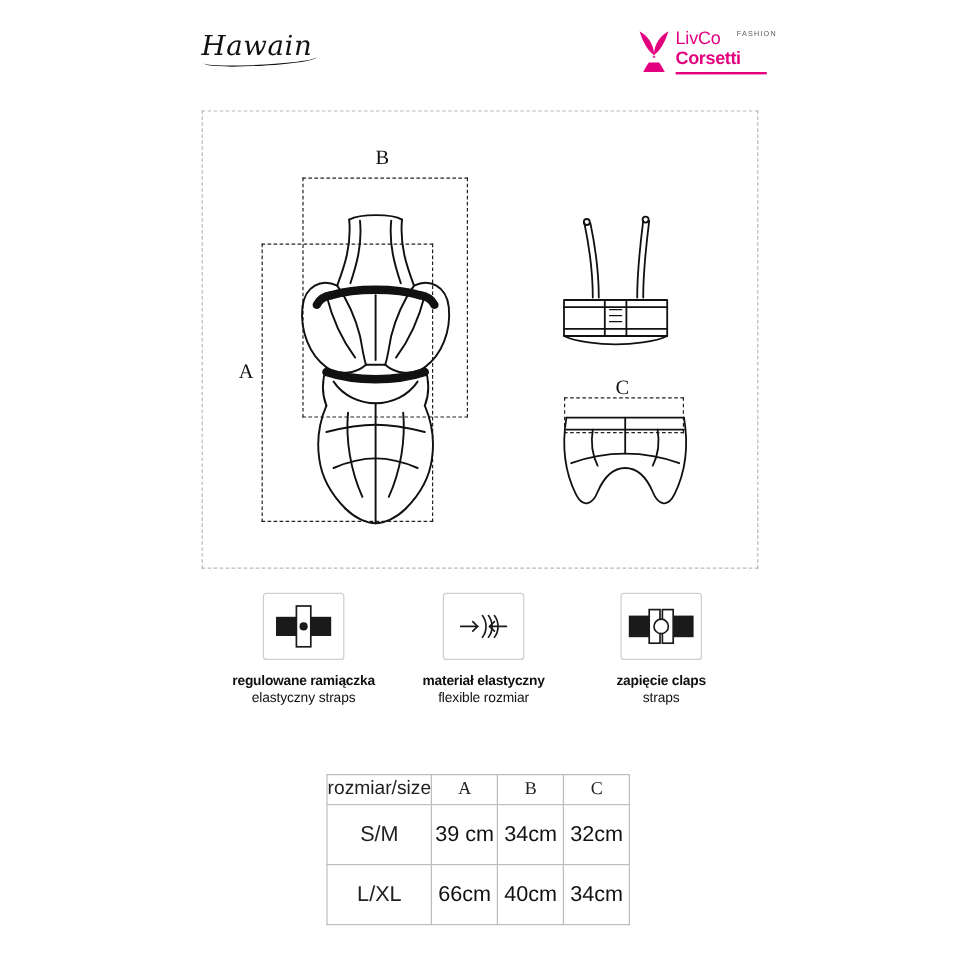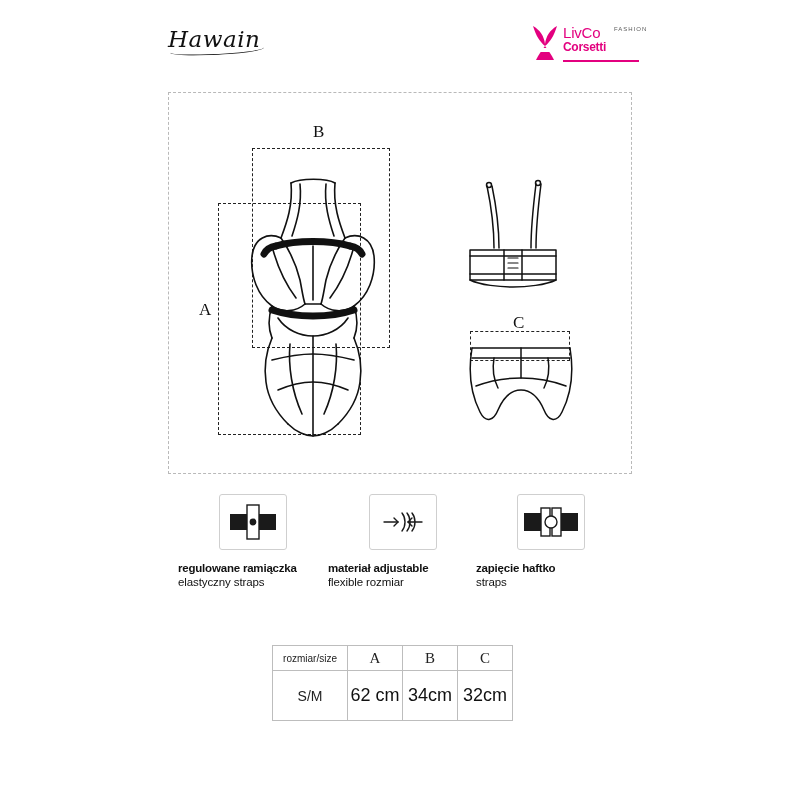--- a/index.html
+++ b/index.html
@@ -77,21 +77,21 @@
     font-size: 6px;
     letter-spacing: 1px;
     color: #5a5a5a;
   }
   .brand-corsetti {
     position: absolute;
     left: 33px;
     top: 18px;
     font-family: "Liberation Sans", sans-serif;
     font-weight: bold;
-    font-size: 12px;
+    font-size: 15px;
     color: #e3007f;
     letter-spacing: -0.3px;
   }
   .brand-underline {
     position: absolute;
     left: 33px;
     top: 38px;
     width: 76px;
     height: 2px;
     background: #e3007f;
@@ -139,20 +139,21 @@
   .features {
     position: absolute;
     left: 168px;
     top: 494px;
     width: 464px;
     height: 120px;
   }
   .feature {
     position: absolute;
     width: 150px;
+    text-align: center;
   }
   .feature-1 { left: 10px; }
   .feature-2 { left: 160px; }
   .feature-3 { left: 308px; }
   .feature-icon-box {
     width: 66px;
     height: 54px;
     margin: 0 auto;
     border: 1px solid #cfcfcf;
     border-radius: 3px;
@@ -184,33 +185,33 @@
     font-weight: normal;
     color: #111;
   }
   .size-table thead th {
     height: 24px;
     font-size: 11px;
     color: #222;
   }
   .size-table thead th.hdr-first {
     width: 74px;
-    font-size: 10px;
+    font-size: 16px;
   }
   .size-table thead th.hdr-col {
     width: 54px;
     font-size: 15px;
     font-family: "Liberation Serif", serif;
   }
   .size-table tbody td {
     height: 49px;
     font-size: 18px;
   }
   .size-table tbody td.row-head {
-    font-size: 14px;
+    font-size: 18px;
     color: #222;
   }
 </style>
 </head>
 <body>
 
 <div class="header">
   <div class="product-name">Hawain</div>
 
   <div class="brand">
@@ -332,52 +333,58 @@
           <path d="M24 23 L28 27 L24 31"></path>
           <path d="M52 27 L38 27"></path>
           <path d="M42 23 L38 27 L42 31"></path>
           <path d="M32 18 C36 23, 36 31, 32 36"></path>
           <path d="M37 18 C41 23, 41 31, 37 36"></path>
           <path d="M42 18 C46 23, 46 31, 42 36"></path>
         </g>
       </svg>
     </div>
     <div class="feature-text">
-      <span class="pl">materiał adjustable</span>
+      <span class="pl">materiał elastyczny</span>
       <span class="en">flexible rozmiar</span>
     </div>
   </div>
 
   <div class="feature feature-3">
     <div class="feature-icon-box">
       <svg viewBox="0 0 66 54" width="66" height="54">
         <rect x="6" y="18" width="17" height="18" fill="#1a1a1a"></rect>
         <rect x="43" y="18" width="17" height="18" fill="#1a1a1a"></rect>
         <rect x="23" y="13" width="9" height="28" fill="#ffffff" stroke="#1a1a1a" stroke-width="1.4"></rect>
         <rect x="34" y="13" width="9" height="28" fill="#ffffff" stroke="#1a1a1a" stroke-width="1.4"></rect>
         <circle cx="33" cy="27" r="6" fill="#ffffff" stroke="#1a1a1a" stroke-width="1.4"></circle>
       </svg>
     </div>
     <div class="feature-text">
-      <span class="pl">zapięcie haftko</span>
+      <span class="pl">zapięcie claps</span>
       <span class="en">straps</span>
     </div>
   </div>
 </div>
 
 <table class="size-table">
   <thead>
     <tr>
       <th class="hdr-first">rozmiar/size</th>
       <th class="hdr-col">A</th>
       <th class="hdr-col">B</th>
       <th class="hdr-col">C</th>
     </tr>
   </thead>
   <tbody>
     <tr>
       <td class="row-head">S/M</td>
-      <td>62 cm</td>
+      <td>39 cm</td>
       <td>34cm</td>
       <td>32cm</td>
     </tr>
+    <tr>
+      <td class="row-head">L/XL</td>
+      <td>66cm</td>
+      <td>40cm</td>
+      <td>34cm</td>
+    </tr>
   </tbody>
 </table>
 
 </body></html>

